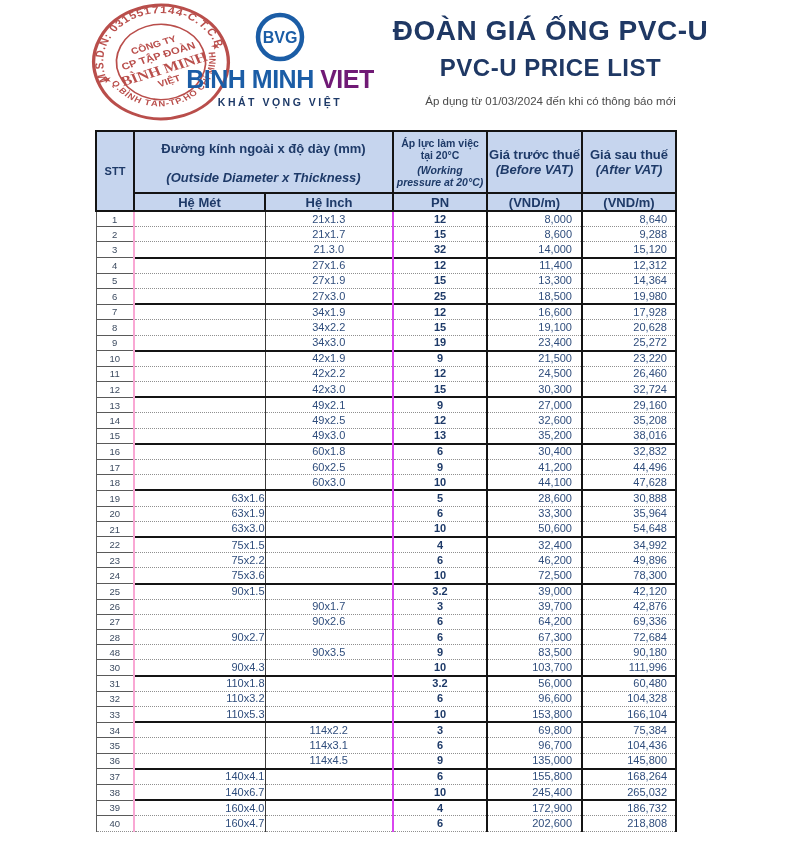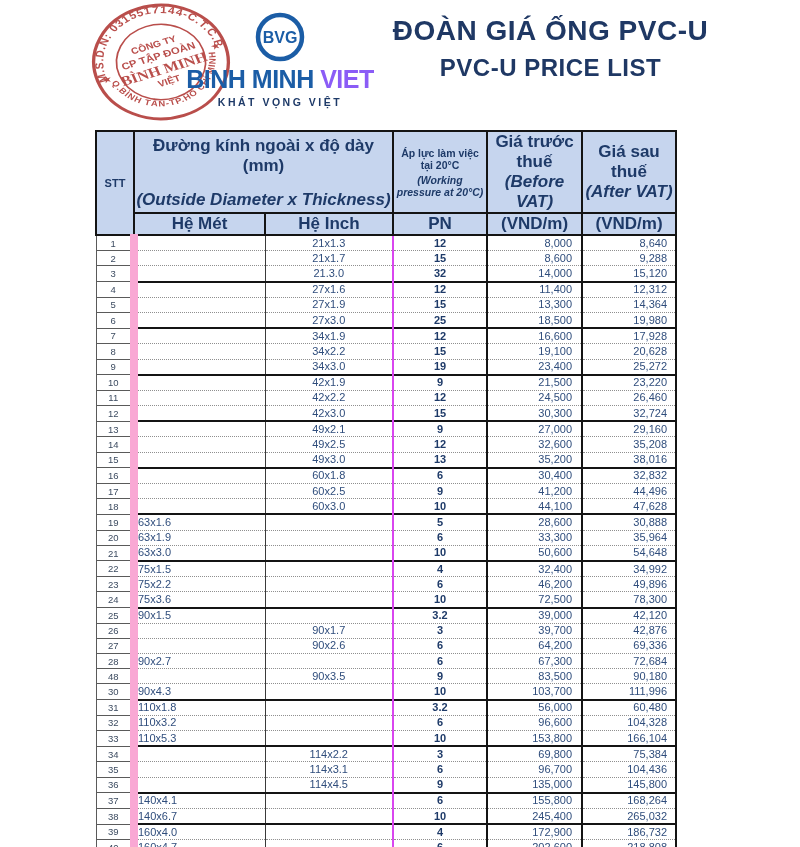--- a/index.html
+++ b/index.html
@@ -10,53 +10,53 @@
 
   
   .stamp { position:absolute; left:90px; top:2px; opacity:.9; }
   .stamp text { fill:#b23b38; }
 
   .brand { position:absolute; left:176px; top:10px; width:208px;
            display:flex; flex-direction:column; align-items:center; }
   .bvg-ring { display:block; }
   .wordmark { margin-top:1px; font-size:25px; font-weight:bold; letter-spacing:-.5px;
               color:#1b5da6; white-space:nowrap; }
-  .wordmark .red { color:#8b5cf6;text-align:center; }
+  .wordmark .red { color:#701a75;text-align:center; }
   .tagline { margin-top:2px; font-size:10.5px; font-weight:bold; letter-spacing:2.5px;
              color:#1e3a68; white-space:nowrap; }
 
   .titles { position:absolute; left:388px; top:14px; width:325px; text-align:center; color:#1f3864; }
   .title-vi { font-size:28px; font-weight:bold; line-height:34px; letter-spacing:.5px; }
   .title-en { font-size:24px; font-weight:bold; line-height:28px; margin-top:6px; letter-spacing:.5px; }
   .subtitle { margin-top:13px; font-size:11.5px; color:#4a4a4a; }
 
   
   table.price { position:absolute; left:95px; top:130px; width:580px;
                 border-collapse:collapse; table-layout:fixed; }
   thead th { background:#c6d5ee; border:2px solid #141414; color:#1e3a68;
-             padding:0; font-size:17px; vertical-align:middle; }
+             padding:0; font-size:13px; vertical-align:middle; }
   thead .h-main { height:62px; }
   thead .h-sub td, thead .h-sub th { height:16px; font-weight:bold; }
   .hv { font-weight:bold; }
   .he { font-weight:bold; font-style:italic; }
   .h-diam .hv { margin-top:2px; }
   .h-diam .he { margin-top:14px; }
   .h-press { font-size:10.5px; }
   .h-press .he { margin-top:3px; }
   th.h-stt { font-size:11px; }
 
   tbody td { height:14.2px; padding:0; font-size:11px; line-height:13px;
              color:#2f4d7c; border-top:1px dotted #8f8f8f; white-space:nowrap;
              overflow:hidden; }
   tbody tr.group-start td { border-top:2px solid #141414; }
   tbody tr:last-child td { border-bottom:1px dotted #8f8f8f; }
 
   tbody td.c-stt { border:1px solid #5a5a5a; font-size:9.5px; color:#3c4b60; text-align:center; }
   tbody tr.group-start td.c-stt { border-top:1px solid #5a5a5a; }
-  tbody td.c-met  { border-left:8px solid #f9a8d4; border-right:1px solid #3a3a3a; text-align:left; }
+  tbody td.c-met  { border-left:2px solid #f9a8d4; border-right:1px solid #3a3a3a; text-align:right; }
   tbody td.c-inch { border-right:2px solid #d946ef; text-align:center; }
   tbody td.c-pn   { border-right:2px solid #141414; text-align:center; font-weight:bold; color:#1e3a68; }
   tbody td.c-before { border-right:2px solid #141414; text-align:right; padding-right:9px;padding-left:20px; }
   tbody td.c-after  { border-right:2px solid #141414; text-align:right; padding-right:8px; }
 </style>
 </head>
 <body>
 
 <div class="page">
 
@@ -86,20 +86,21 @@
       <circle cx="27" cy="27" r="22" fill="none" stroke="#1b5da6" stroke-width="4.5"></circle>
       <text x="27" y="33" font-size="16" font-weight="bold" text-anchor="middle" fill="#1b5da6" font-family="Liberation Sans, sans-serif">BVG</text>
     </svg>
     <div class="wordmark"><span>BINH MINH </span><span class="red">VIET</span></div>
     <div class="tagline">KHÁT VỌNG VIỆT</div>
   </div>
 
   <div class="titles">
     <div class="title-vi">ĐOÀN GIÁ ỐNG PVC-U</div>
     <div class="title-en">PVC-U PRICE LIST</div>
+    <div class="subtitle">Áp dụng từ 01/03/2024 đến khi có thông báo mới</div>
   </div>
 
   <table class="price">
     <colgroup>
       <col style="width:38px">
         <col style="width:131px">
         <col style="width:128px">
       <col style="width:94px">
         <col style="width:95px">
         <col style="width:94px">

